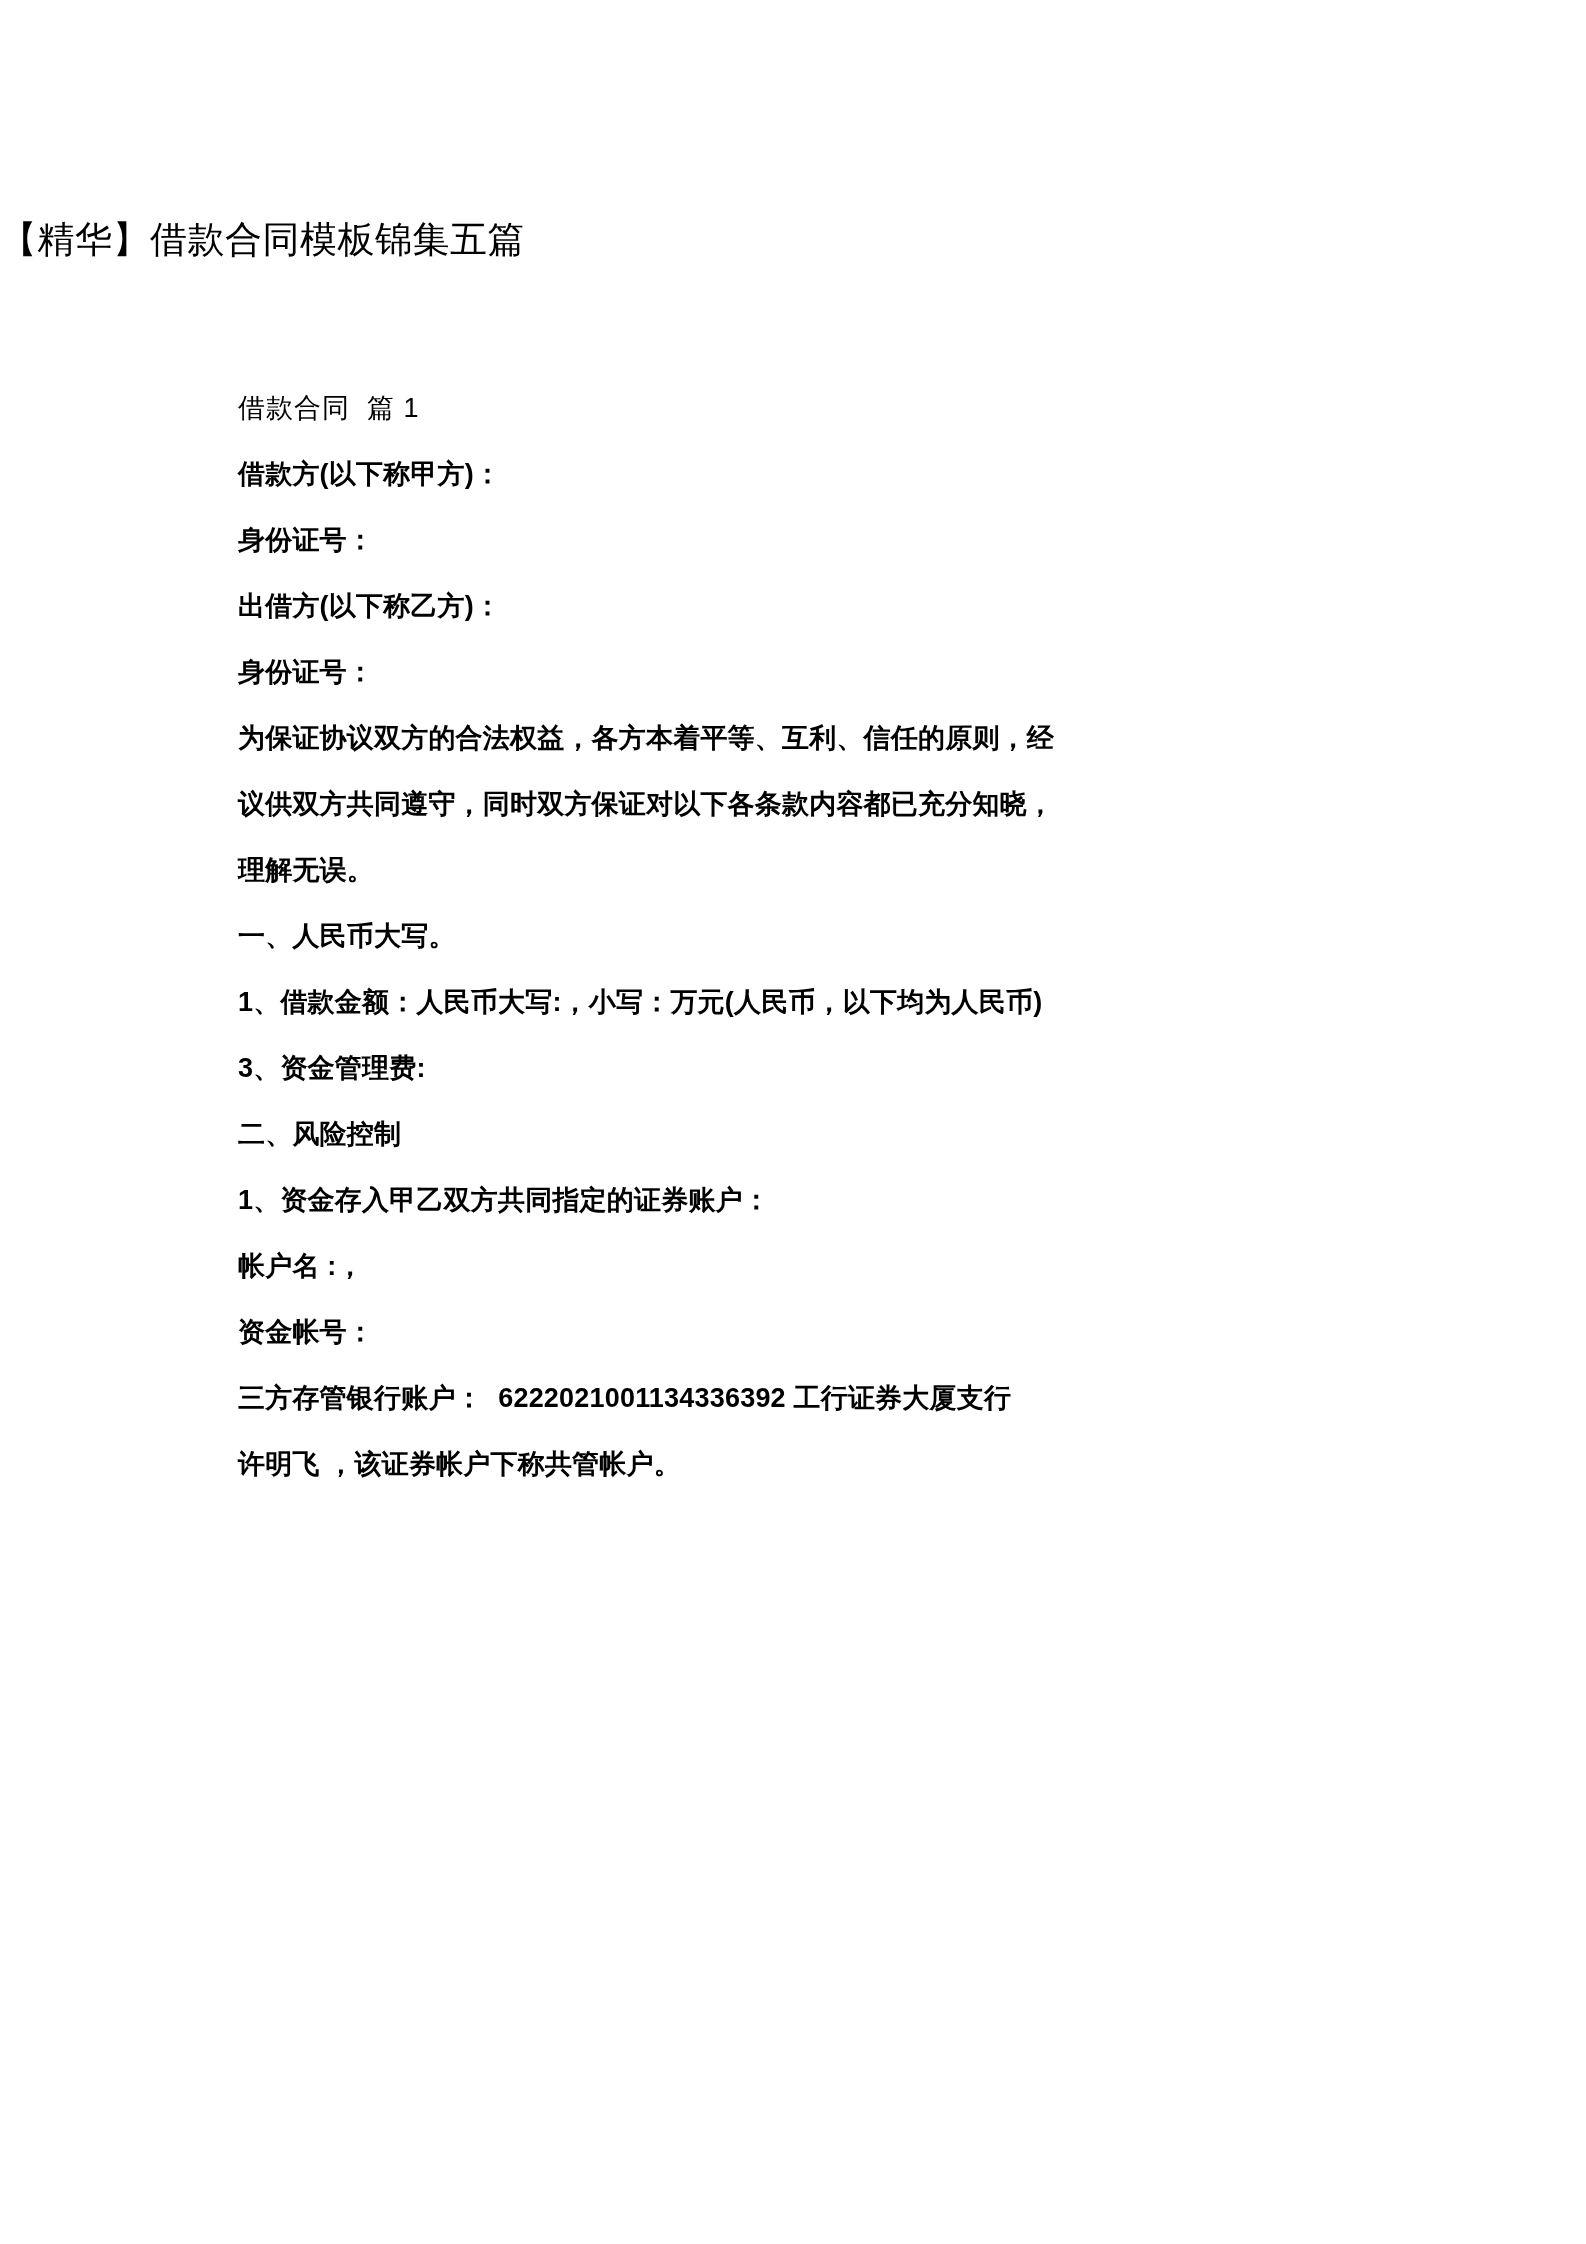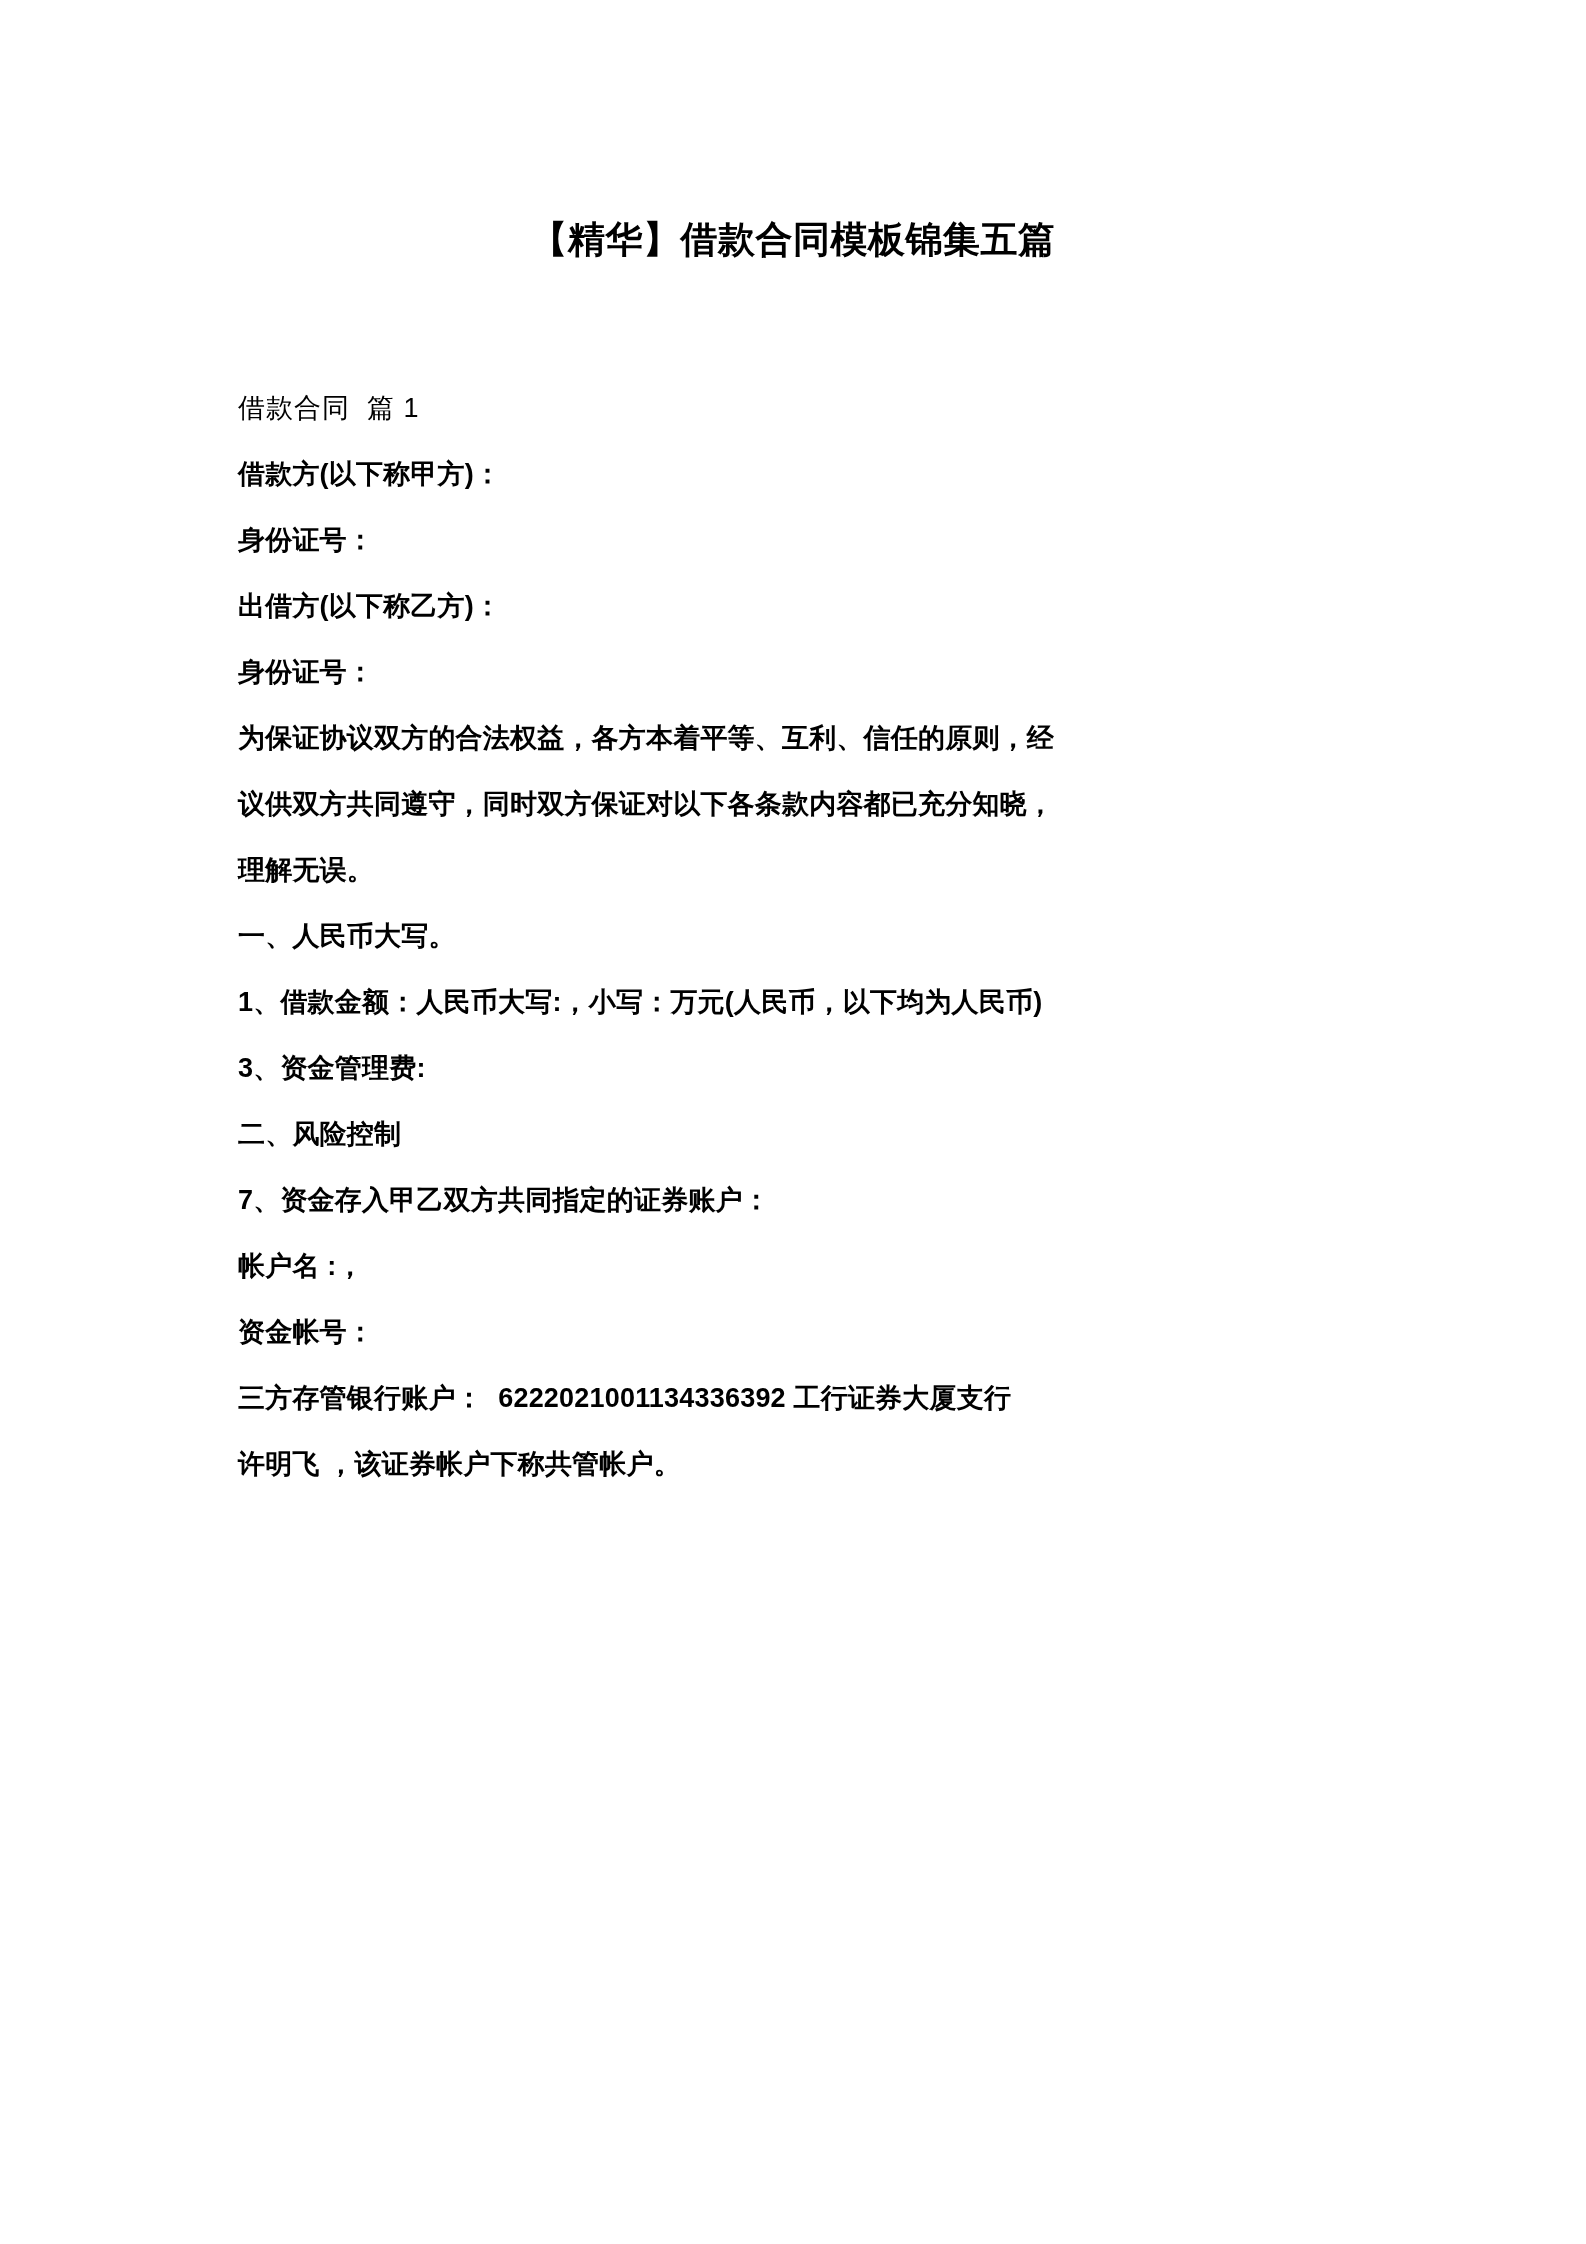--- a/index.html
+++ b/index.html
@@ -17,23 +17,22 @@
   .page {
     position: relative;
     width: 1586px;
     height: 2244px;
     box-sizing: border-box;
     padding: 0;
     background: #ffffff;
     overflow: hidden;
   }
   .doc-title {
-    text-align: center;
     font-size: 37px;
-    font-weight: bold;
+    font-weight: normal;
     letter-spacing: 0.5px;
     margin: 0;
     padding-top: 215px;
     color: #000000;
   }
   .body-block {
     margin-top: 110px;
     padding-left: 238px;
   }
   .para {
@@ -63,19 +62,19 @@
     <p class="para bold">身份证号：</p>
     <p class="para bold">出借方(以下称乙方)：</p>
     <p class="para bold">身份证号：</p>
     <p class="para bold">为保证协议双方的合法权益，各方本着平等、互利、信任的原则，经</p>
     <p class="para bold">议供双方共同遵守，同时双方保证对以下各条款内容都已充分知晓，</p>
     <p class="para bold">理解无误。</p>
     <p class="para bold">一、人民币大写。</p>
     <p class="para bold">1、借款金额：人民币大写:，小写：万元(人民币，以下均为人民币)</p>
     <p class="para bold">3、资金管理费:</p>
     <p class="para bold">二、风险控制</p>
-    <p class="para bold">7、资金存入甲乙双方共同指定的证券账户：</p>
+    <p class="para bold">1、资金存入甲乙双方共同指定的证券账户：</p>
     <p class="para bold">帐户名 :，</p>
     <p class="para bold">资金帐号：</p>
     <p class="para bold">三方存管银行账户：  6222021001134336392 工行证券大厦支行</p>
     <p class="para bold">许明飞 ，该证券帐户下称共管帐户。</p>
   </div>
 </div>
 
 </body></html>

